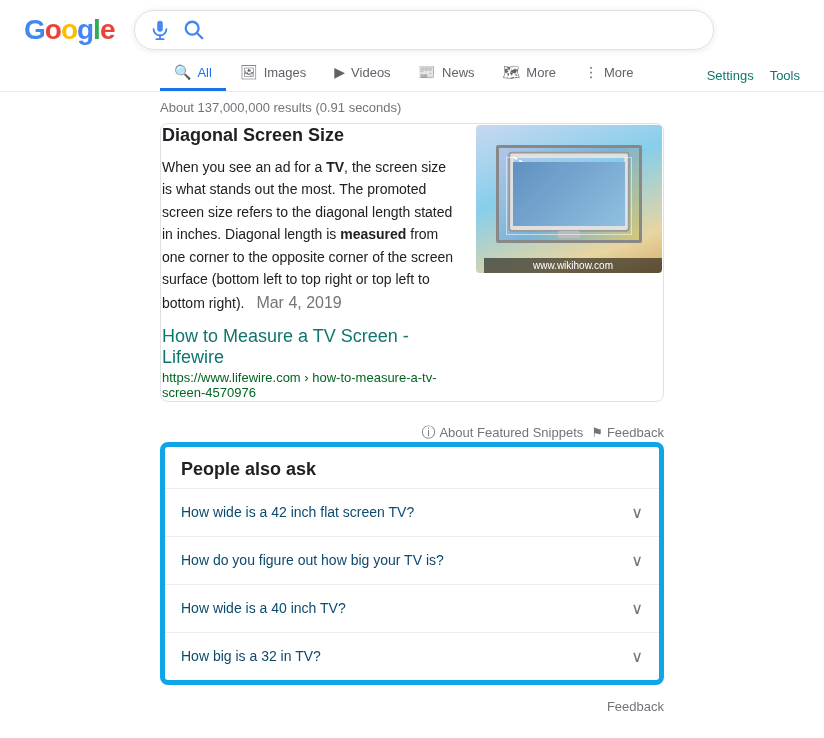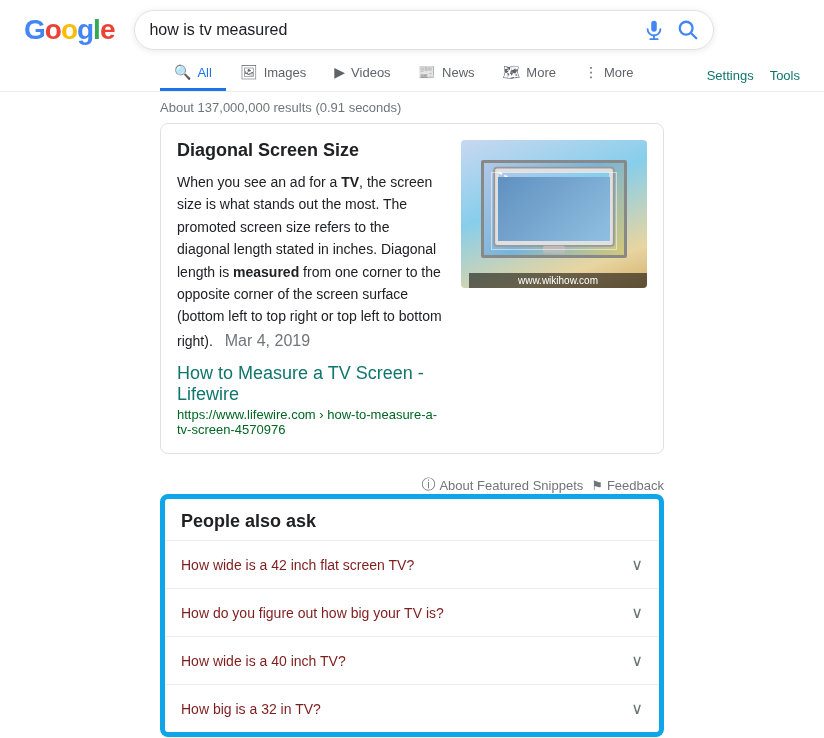--- a/index.html
+++ b/index.html
@@ -88,21 +88,21 @@
 
     
     #main-content {
       padding: 0 160px;
     }
 
     
     .featured-snippet {
       border: 1px solid #dfe1e5;
       border-radius: 8px;
-      padding: 16px;
+      padding: 1px;
       margin-bottom: 16px;
       display: flex;
       gap: 16px;
       position: relative;
     }
     .snippet-text-area {
       flex: 1;
     }
     .snippet-title {
       font-size: 18px;
@@ -213,21 +213,21 @@
       align-items: center;
       justify-content: space-between;
       padding: 14px 16px;
       cursor: pointer;
     }
     .paa-item:first-of-type {
       border-top: none;
     }
     .paa-question {
       font-size: 14px;
-      color: #7f1d1d;
+      color: #0c4a6e;
     }
     .paa-chevron {
       font-size: 16px;
       color: #70757a;
     }
 
     .feedback-bottom {
       text-align: right;
       font-size: 13px;
       color: #70757a;
@@ -262,21 +262,20 @@
 <div id="top-row">
   <div id="logo">
     <span class="logo-G">G</span>
       <span class="logo-o1">o</span>
       <span class="logo-o2">o</span>
       <span class="logo-g">g</span>
       <span class="logo-l">l</span>
       <span class="logo-e">e</span>
   </div>
   <div id="search-bar-wrap">
-    <input id="search-input" type="text" value="how is tv measured" style="">
     <div id="search-icons">
       <span class="mic-icon">
         <svg viewBox="0 0 24 24" fill="none" xmlns="http://www.w3.org/2000/svg">
           <rect x="9" y="2" width="6" height="12" rx="3" fill="#4285F4"></rect>
           <path d="M5 11a7 7 0 0 0 14 0" stroke="#4285F4" stroke-width="2" fill="none" stroke-linecap="round"></path>
           <line x1="12" y1="18" x2="12" y2="22" stroke="#4285F4" stroke-width="2" stroke-linecap="round"></line>
           <line x1="8" y1="22" x2="16" y2="22" stroke="#4285F4" stroke-width="2" stroke-linecap="round"></line>
         </svg>
       </span>
       <span class="search-icon">

